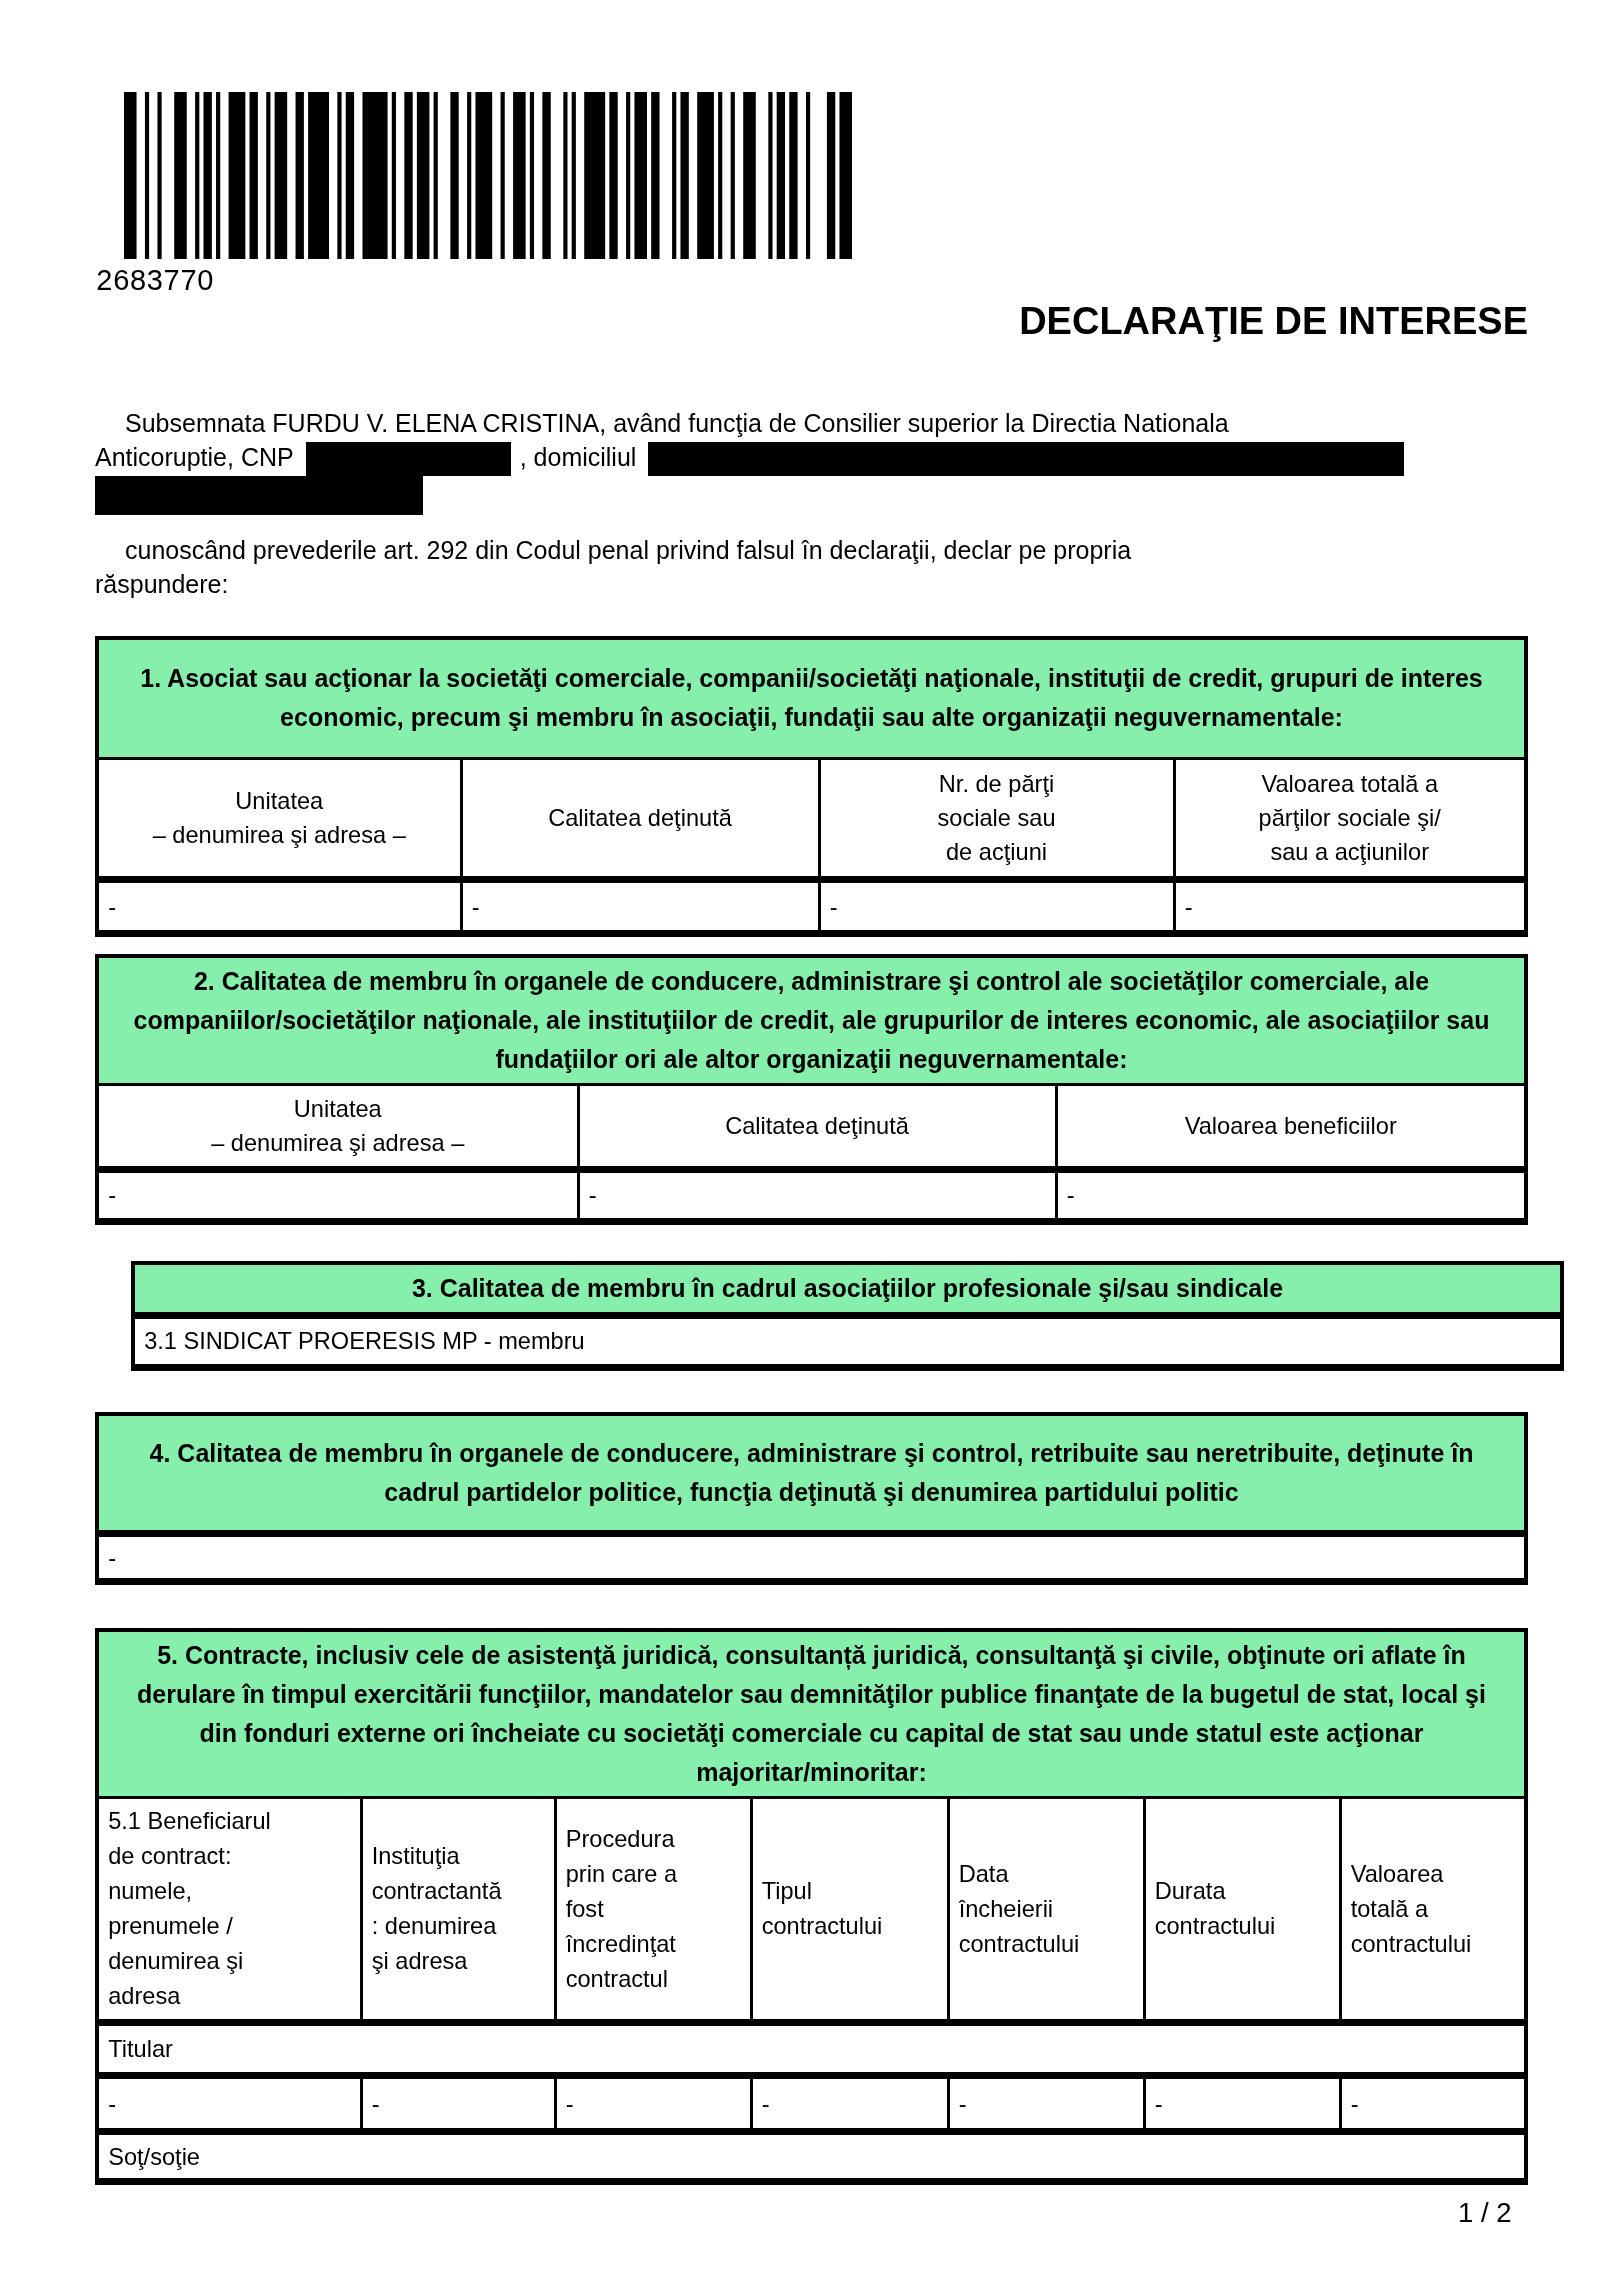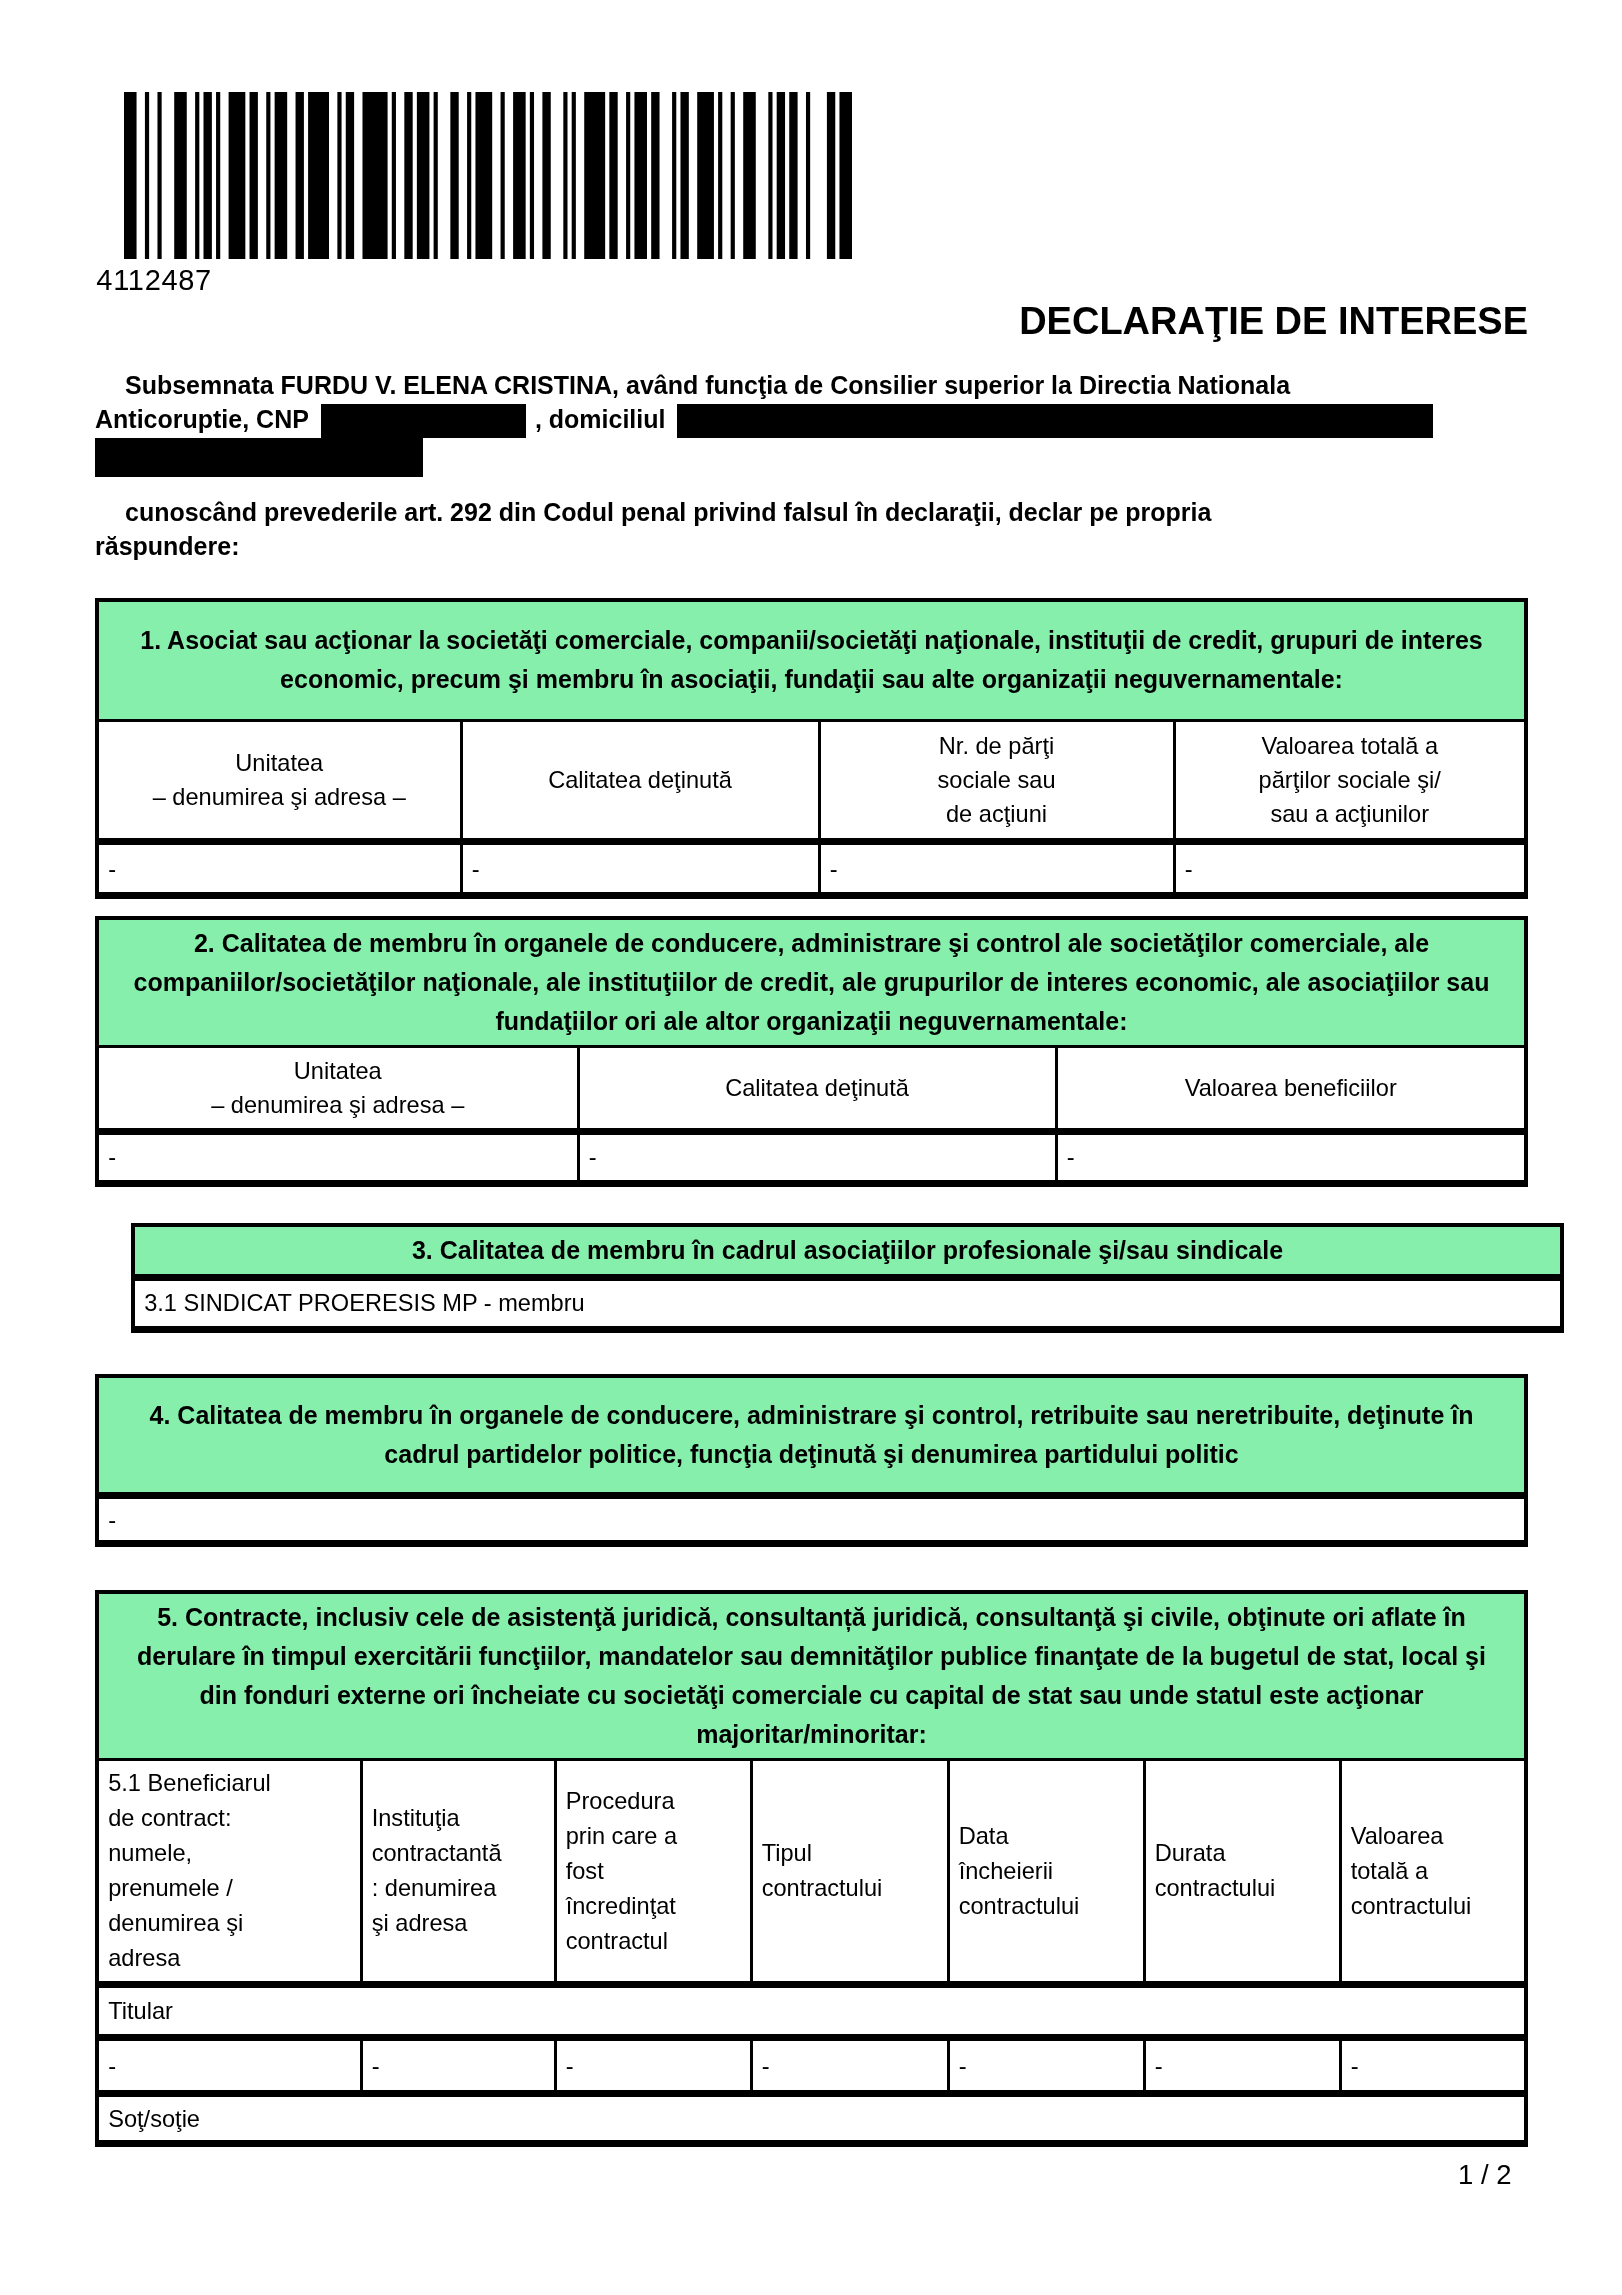--- a/index.html
+++ b/index.html
@@ -18,21 +18,21 @@
     top:92px;
     width:1433px;
   }
   
   .barcode{display:block;margin-left:29.4px;width:728px;height:167px;}
   .barcode-number{margin:5.2px 0 0 1.3px;font-size:29px;line-height:33px;letter-spacing:0.7px;}
   
   .title{margin:2.6px 0 0 0;text-align:right;font-size:38px;line-height:42px;font-weight:bold;}
   .subtitle{margin:0;text-align:center;font-size:26px;line-height:30px;font-weight:bold;}
   
-  .intro{margin-top:26px;font-size:25px;line-height:34px;font-weight:bold;}
+  .intro{margin-top:64px;font-size:25px;line-height:34px;font-weight:normal;}
   .intro .line{min-height:34px;}
   .indent{text-indent:30px;}
   .closing-gap{margin-top:14.4px;}
   .redact{display:inline-block;background:#000;vertical-align:middle;}
   .bar-cnp{width:205px;height:34px;margin:0 9.2px 0 11.8px;}
   .bar-domiciliu{width:756px;height:34px;margin-left:11.8px;}
   .bar-line3{width:328px;height:39px;vertical-align:top;}
   .line3{height:42px;}
   
   table.sec{
@@ -131,21 +131,21 @@
         <rect x="816.09" y="0" width="5.75" height="255" fill="#000"></rect>
         <rect x="833.33" y="0" width="5.75" height="255" fill="#000"></rect>
         <rect x="850.57" y="0" width="17.24" height="255" fill="#000"></rect>
         <rect x="885.06" y="0" width="5.75" height="255" fill="#000"></rect>
         <rect x="896.55" y="0" width="11.49" height="255" fill="#000"></rect>
         <rect x="913.79" y="0" width="11.49" height="255" fill="#000"></rect>
         <rect x="936.78" y="0" width="5.75" height="255" fill="#000"></rect>
         <rect x="965.52" y="0" width="11.49" height="255" fill="#000"></rect>
         <rect x="982.76" y="0" width="17.24" height="255" fill="#000"></rect>
       </svg>
-    <div class="barcode-number">4112487</div>
+    <div class="barcode-number">2683770</div>
 
     <h1 class="title">DECLARAŢIE DE INTERESE</h1>
 
     <div class="intro">
       <div class="line indent">Subsemnata FURDU V. ELENA CRISTINA, având funcţia de Consilier superior la Directia Nationala</div>
       <div class="line"><span>Anticoruptie, CNP</span><span class="redact bar-cnp"></span><span>, domiciliul</span><span class="redact bar-domiciliu"></span></div>
       <div class="line line3"><span class="redact bar-line3"></span></div>
       <div class="line indent closing-gap">cunoscând prevederile art. 292 din Codul penal privind falsul în declaraţii, declar pe propria</div>
       <div class="line">răspundere:</div>
     </div>

